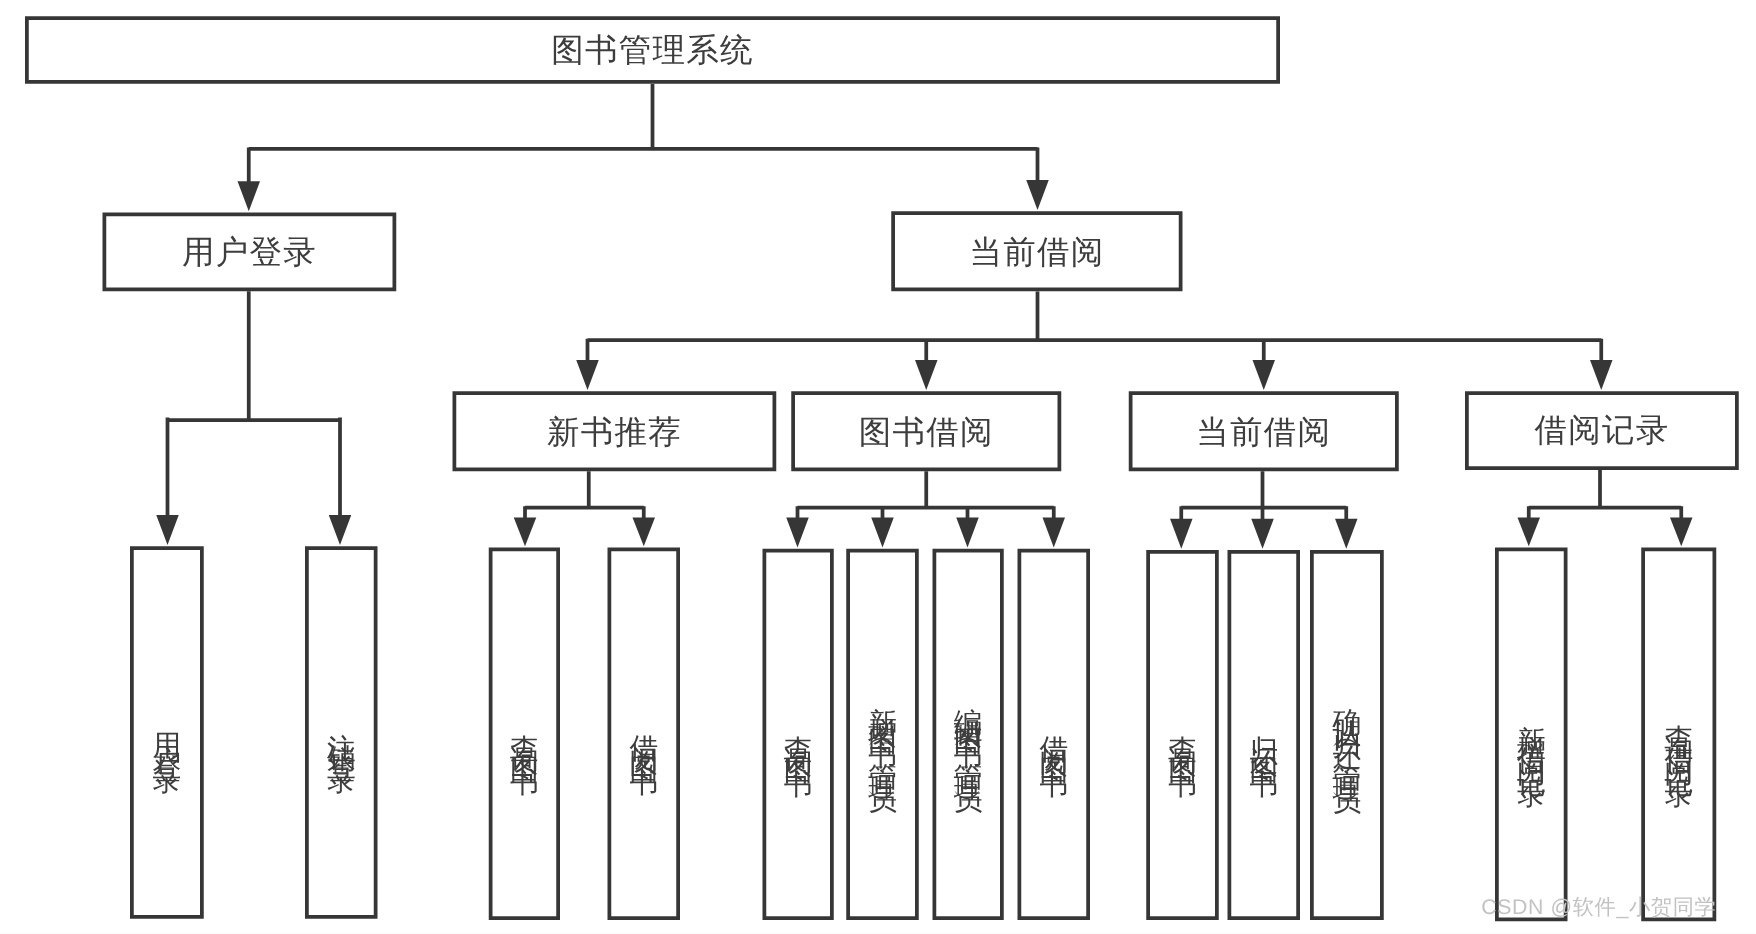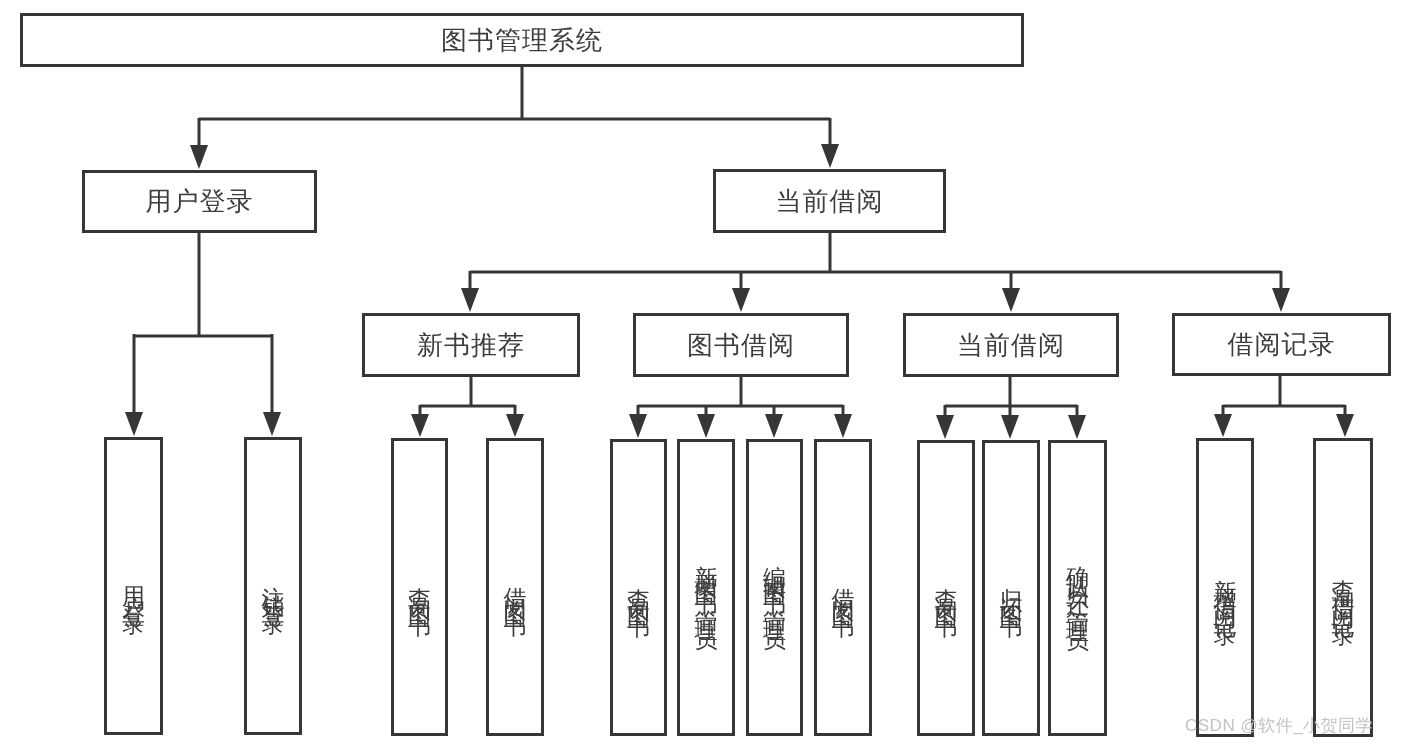--- a/index.html
+++ b/index.html
@@ -111,21 +111,21 @@
       <polygon points="1214,414 1232,414 1223,437"></polygon>
       <polygon points="1336,414 1354,414 1345,437"></polygon>
     </g>
   </svg>
 
   <div class="hbox" style="left:20px;top:13px;width:1004px;height:54px">图书管理系统</div>
 
   <div class="hbox" style="left:82px;top:170px;width:235px;height:63px">用户登录</div>
   <div class="hbox" style="left:713px;top:169px;width:233px;height:64px">当前借阅</div>
 
-  <div class="hbox" style="left:362px;top:313px;width:218px;height:64px">新书推荐</div>
+  <div class="hbox" style="left:362px;top:313px;width:259px;height:64px">新书推荐</div>
   <div class="hbox" style="left:903px;top:313px;width:216px;height:64px">当前借阅</div>
   <div class="hbox" style="left:633px;top:313px;width:216px;height:64px">图书借阅</div>
   <div class="hbox" style="left:1172px;top:313px;width:219px;height:63px">借阅记录</div>
 
   <div class="vbox" style="left:104px;top:437px;width:59px;height:298px">
     <span class="vlabel">用户登录</span>
   </div>
   <div class="vbox" style="left:244px;top:437px;width:58px;height:298px">
     <span class="vlabel">注销登录</span>
   </div>

